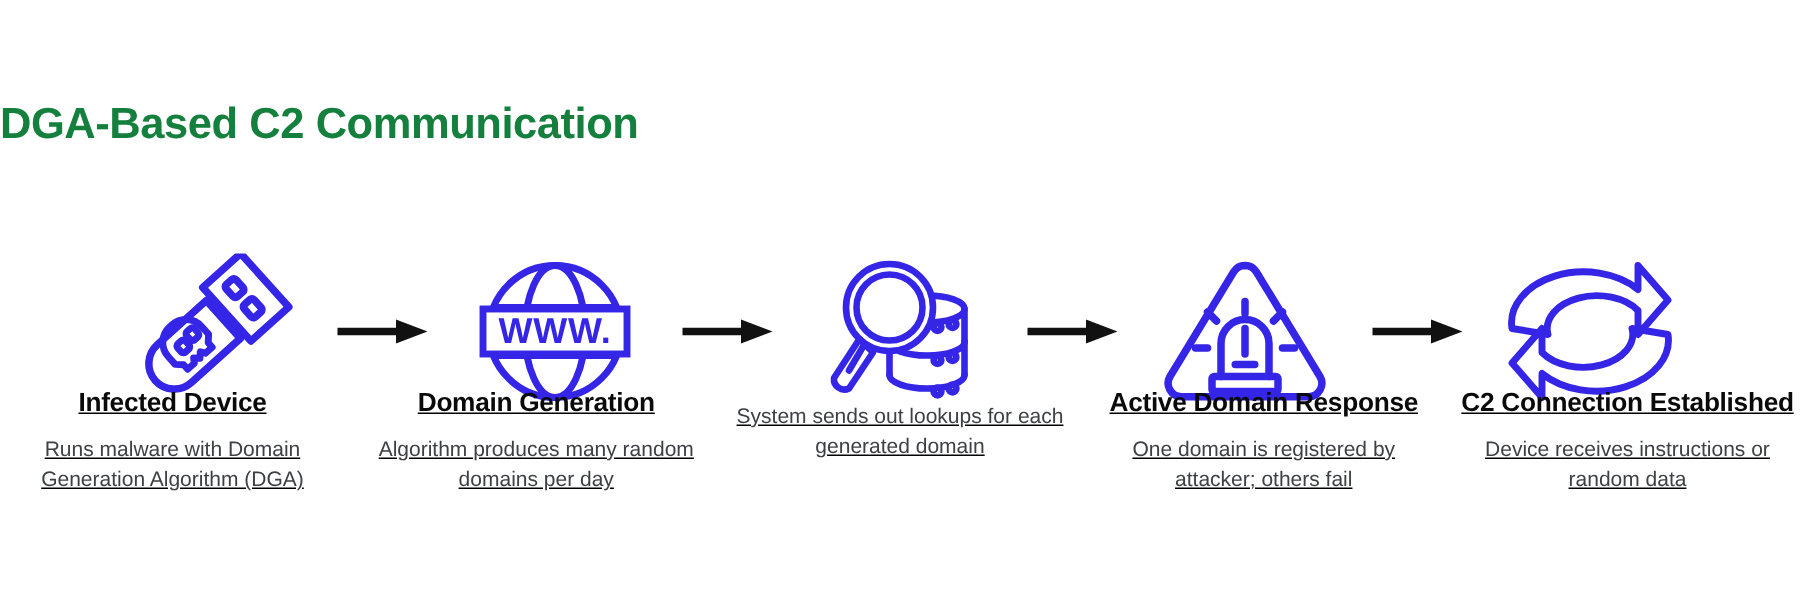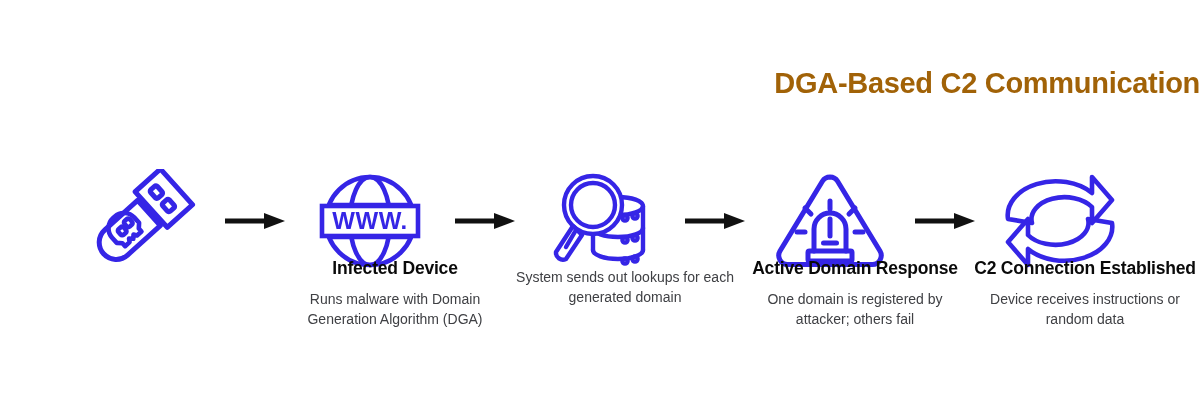--- a/index.html
+++ b/index.html
@@ -14,24 +14,24 @@
     overflow: hidden;
     position: relative;
   }
 
   
   .title {
     position: absolute;
     top: 66px;
     left: 0;
     width: 1200px;
-    text-align: right;
+    text-align: left;
     font-size: 29px;
     font-weight: bold;
-    color: #a16207;
+    color: #15803d;
     letter-spacing: -0.3px;
     line-height: 1.2;
   }
 
   
   .flow {
     position: absolute;
     top: 156px;
     left: 0;
     width: 1200px;
@@ -63,22 +63,23 @@
   .arrow-wrap svg { display: block; }
 
   
   .captions {
     position: absolute;
     top: 258px;
     left: 0;
     width: 1200px;
     display: flex;
     flex-direction: row;
-    justify-content: flex-end;
+    justify-content: space-between;
     align-items: flex-start;
+    text-decoration: underline;
   }
   .caption {
     width: 230px;
     flex: 0 0 auto;
     text-align: center;
   }
   .caption-title {
     font-size: 17.5px;
     font-weight: bold;
     color: #0a0a0a;
@@ -256,20 +257,24 @@
 
 </div>
 
 <div class="captions">
 
   <div class="caption">
     <div class="caption-title">Infected Device</div>
     <div class="caption-desc">Runs malware with Domain Generation Algorithm (DGA)</div>
   </div>
 
+  <div class="caption">
+    <div class="caption-title">Domain Generation</div>
+    <div class="caption-desc">Algorithm produces many random domains per day</div>
+  </div>
 
   <div class="caption">
     <div class="caption-desc">System sends out lookups for each generated domain</div>
   </div>
 
   <div class="caption">
     <div class="caption-title">Active Domain Response</div>
     <div class="caption-desc">One domain is registered by attacker; others fail</div>
   </div>
 

